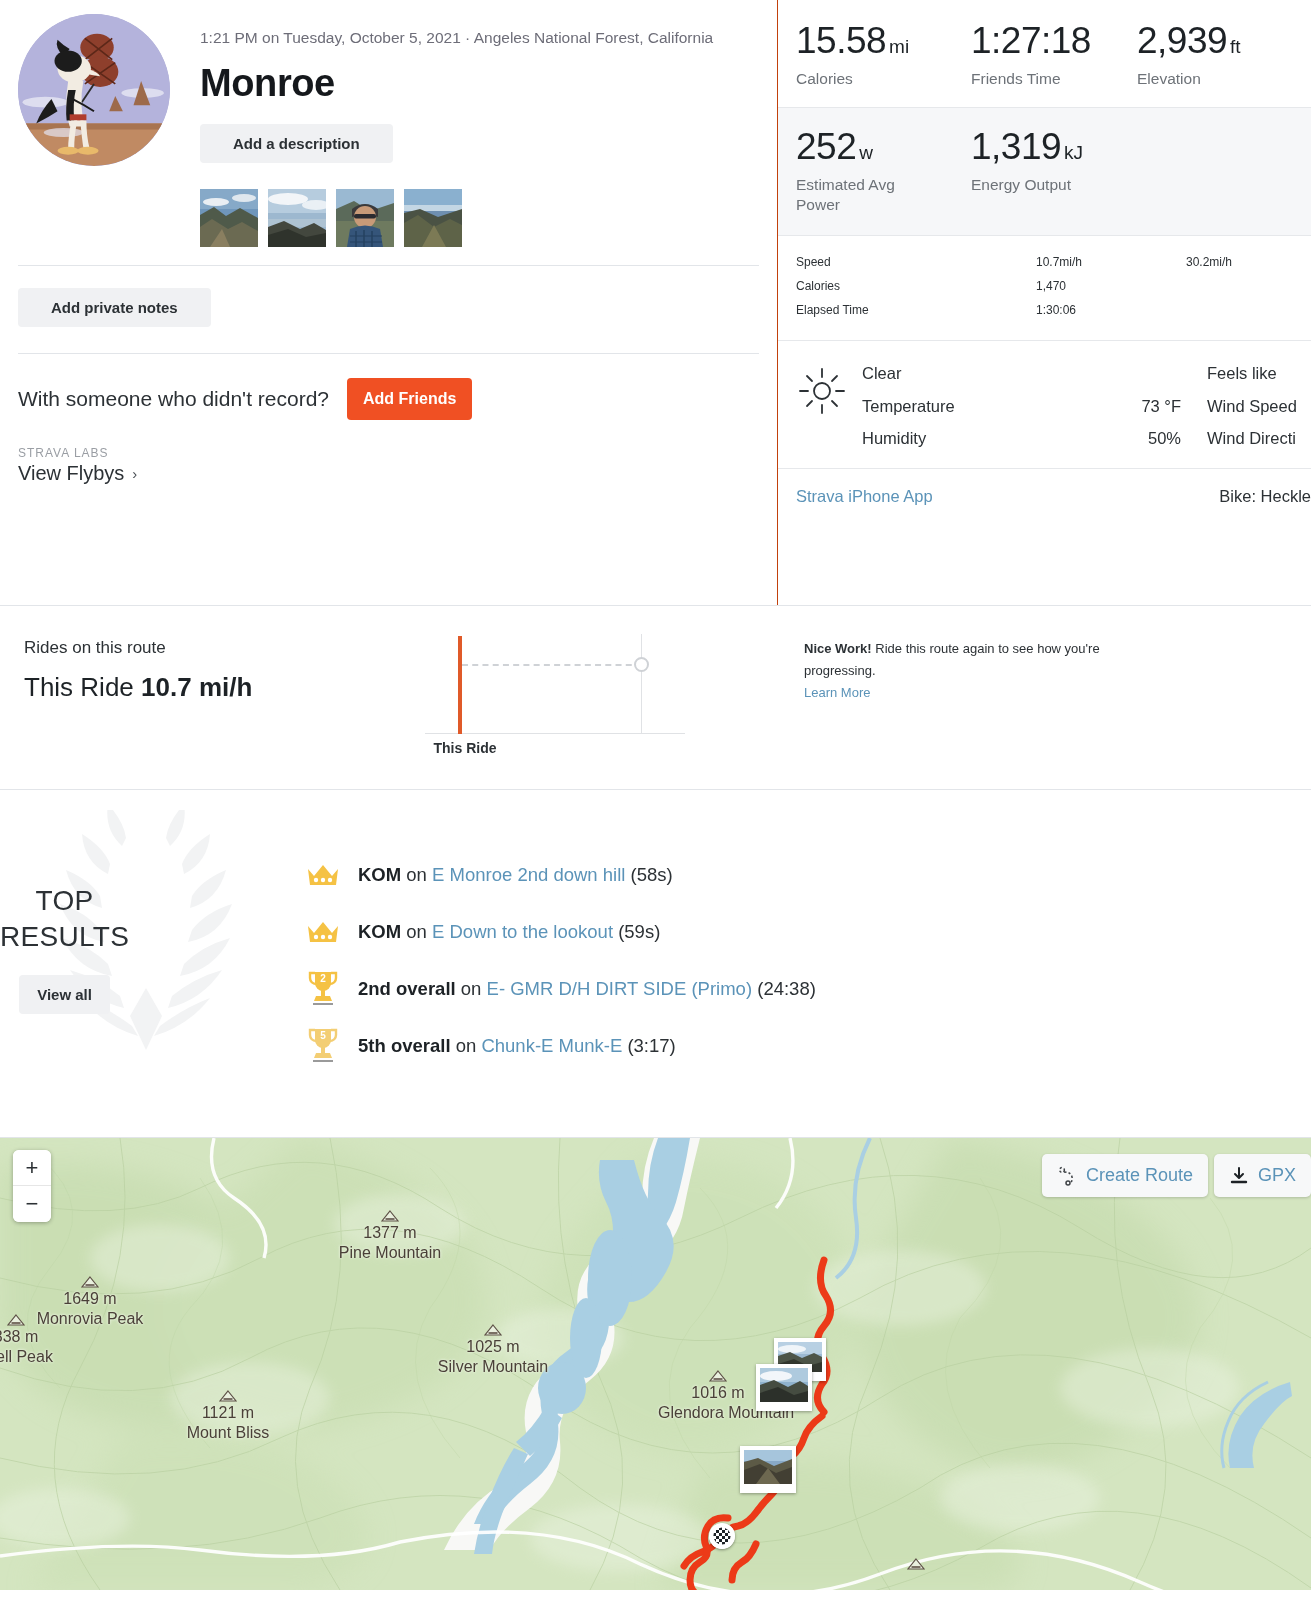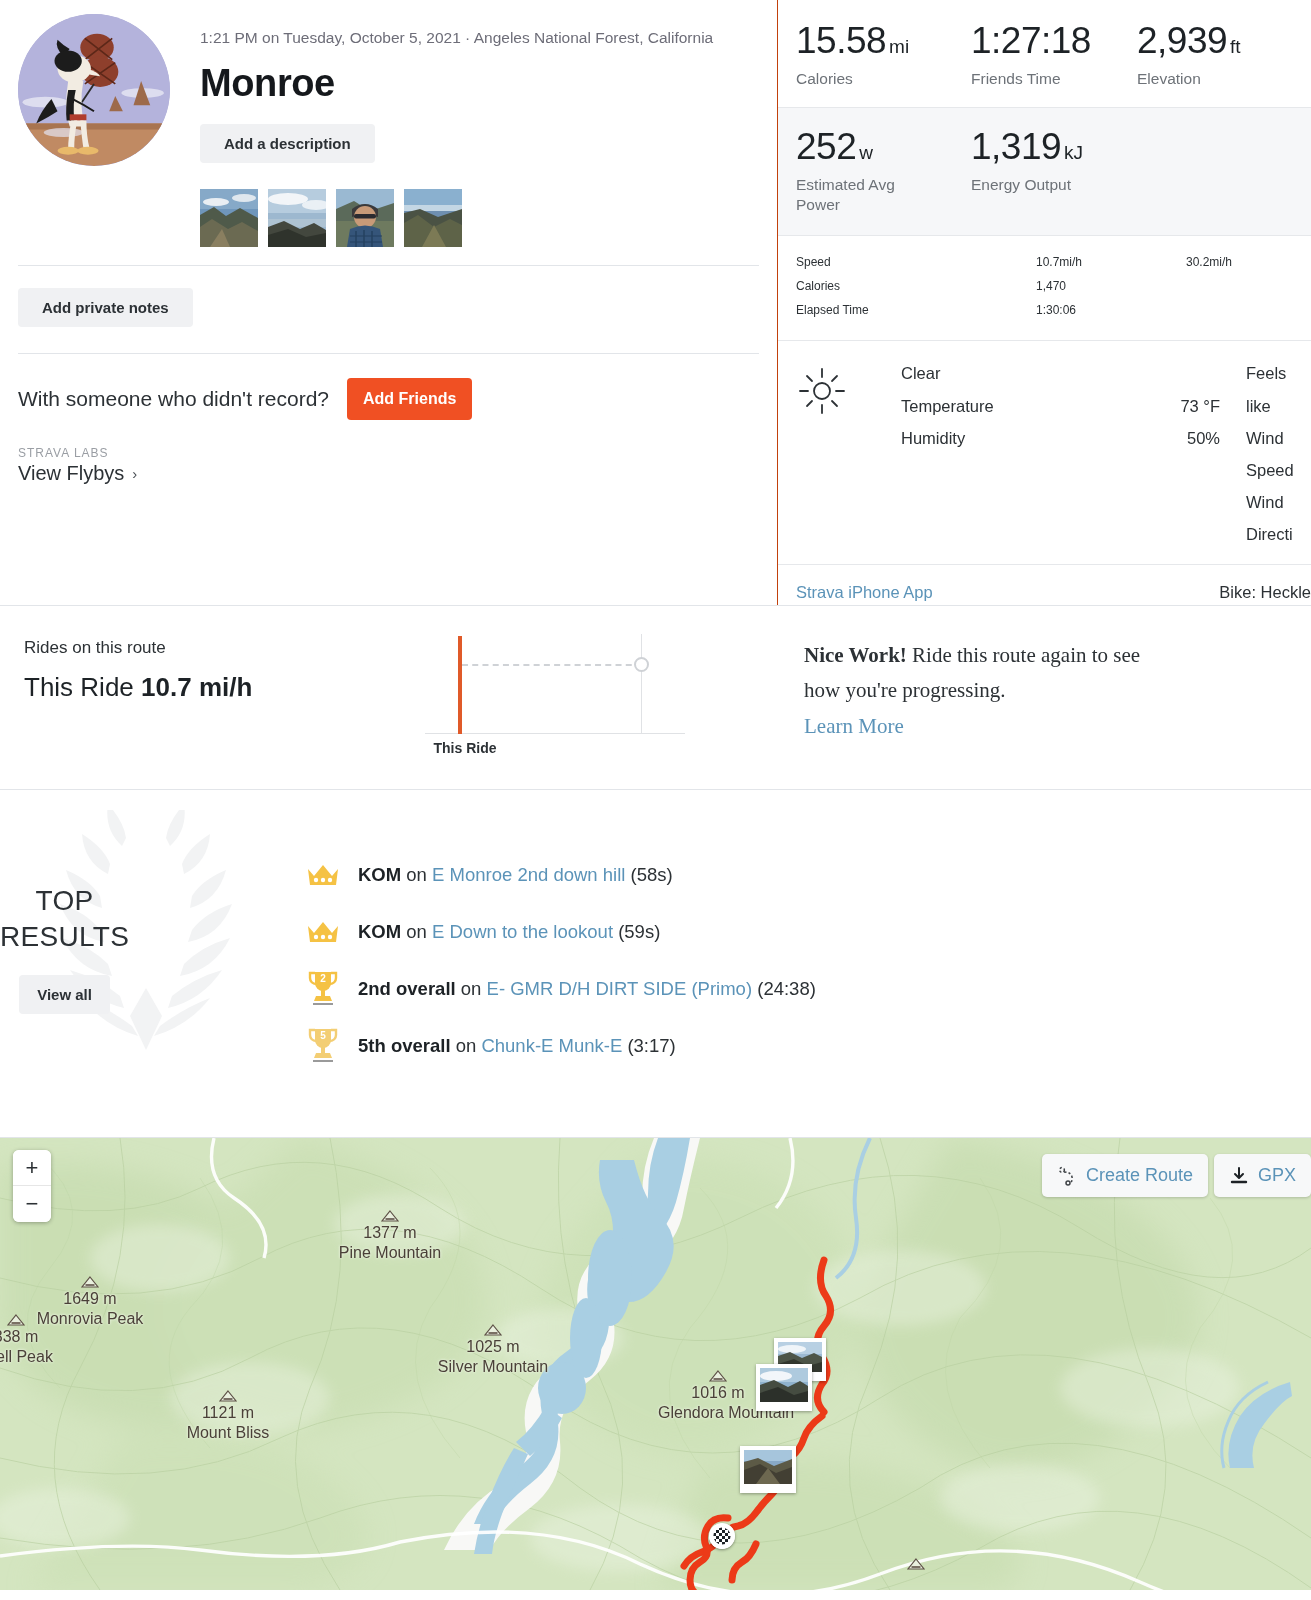--- a/index.html
+++ b/index.html
@@ -30,21 +30,21 @@
     font-size: 15.5px; color: #6d6d78; line-height: 1.55;
     max-width: 525px;
   }
   .title {
     font-size: 38px; font-weight: bold; color: #15181c;
     letter-spacing: -0.4px; margin-top: 14px; line-height: 1.05;
   }
   .pill {
     display: inline-block; background: #f0f1f3; color: #2c3135;
     border: 0; border-radius: 4px; font-weight: bold;
-    font-size: 15px; padding: 11px 24px; margin-top: 20px;
+    font-size: 15px; padding: 11px 33px; margin-top: 20px;
     font-family: "Liberation Sans", sans-serif; cursor: pointer;
   }
   .photos { display: flex; gap: 10px; margin-top: 26px; }
   .photo {
     width: 58px; height: 58px; overflow: hidden;
     background: #8fa8bf; position: relative;
   }
   .photo svg { display: block; width: 100%; height: 100%; }
 
   .hr { height: 1px; background: #e2e5e9; margin: 0 18px; }
@@ -96,21 +96,21 @@
   .mini-row .k { width: 240px; color: #2c3135; }
   .mini-row .v1 { width: 150px; color: #2c3135; }
   .mini-row .v2 { color: #2c3135; }
 
   .weather {
     display: flex; padding: 16px 0 14px 18px;
     border-top: 1px solid #e6e8eb; border-bottom: 1px solid #e6e8eb;
     margin: 6px 0 0 0;
   }
   .sun-ico { width: 66px; flex: 0 0 66px; padding-top: 8px; }
-  .w-cols { display: flex; flex: 1; margin-left: 39px; }
+  .w-cols { display: flex; flex: 1; }
   .w-col-a { width: 345px; }
   .w-col-b { flex: 1; }
   .w-row { display: flex; font-size: 16.5px; line-height: 1.95; }
   .w-row .wk { flex: 1; color: #2c3135; }
   .w-row .wv { color: #2c3135; text-align: right; padding-right: 26px; }
 
   .src-row {
     display: flex; padding: 18px 0 0 18px; font-size: 16.5px;
   }
   .src-link { color: #5b93b8; cursor: pointer; }
@@ -148,21 +148,21 @@
   }
   .chart-dot {
     position: absolute; left: 209px; top: 31px; width: 15px; height: 15px;
     border-radius: 50%; border: 2px solid #cfd2d6; background: #fff;
   }
   .chart-tick {
     position: absolute; left: 0; bottom: 0; width: 80px;
     text-align: center; font-size: 14px; font-weight: bold; color: #2c3135;
   }
   .nice {
-    font-size: 21px; line-height: 1.68; color: #2c3135; max-width: 340px; font-family: Liberation Serif, serif;
+    font-size: 13px; line-height: 1.68; color: #2c3135; max-width: 340px;
   }
   .nice b { font-weight: bold; }
   .nice .ln { color: #5b93b8; cursor: pointer; display: block; }
 
   
   .results {
     display: flex; height: 348px; border-bottom: 1px solid #e2e5e9;
     position: relative;
   }
   .wreath {

